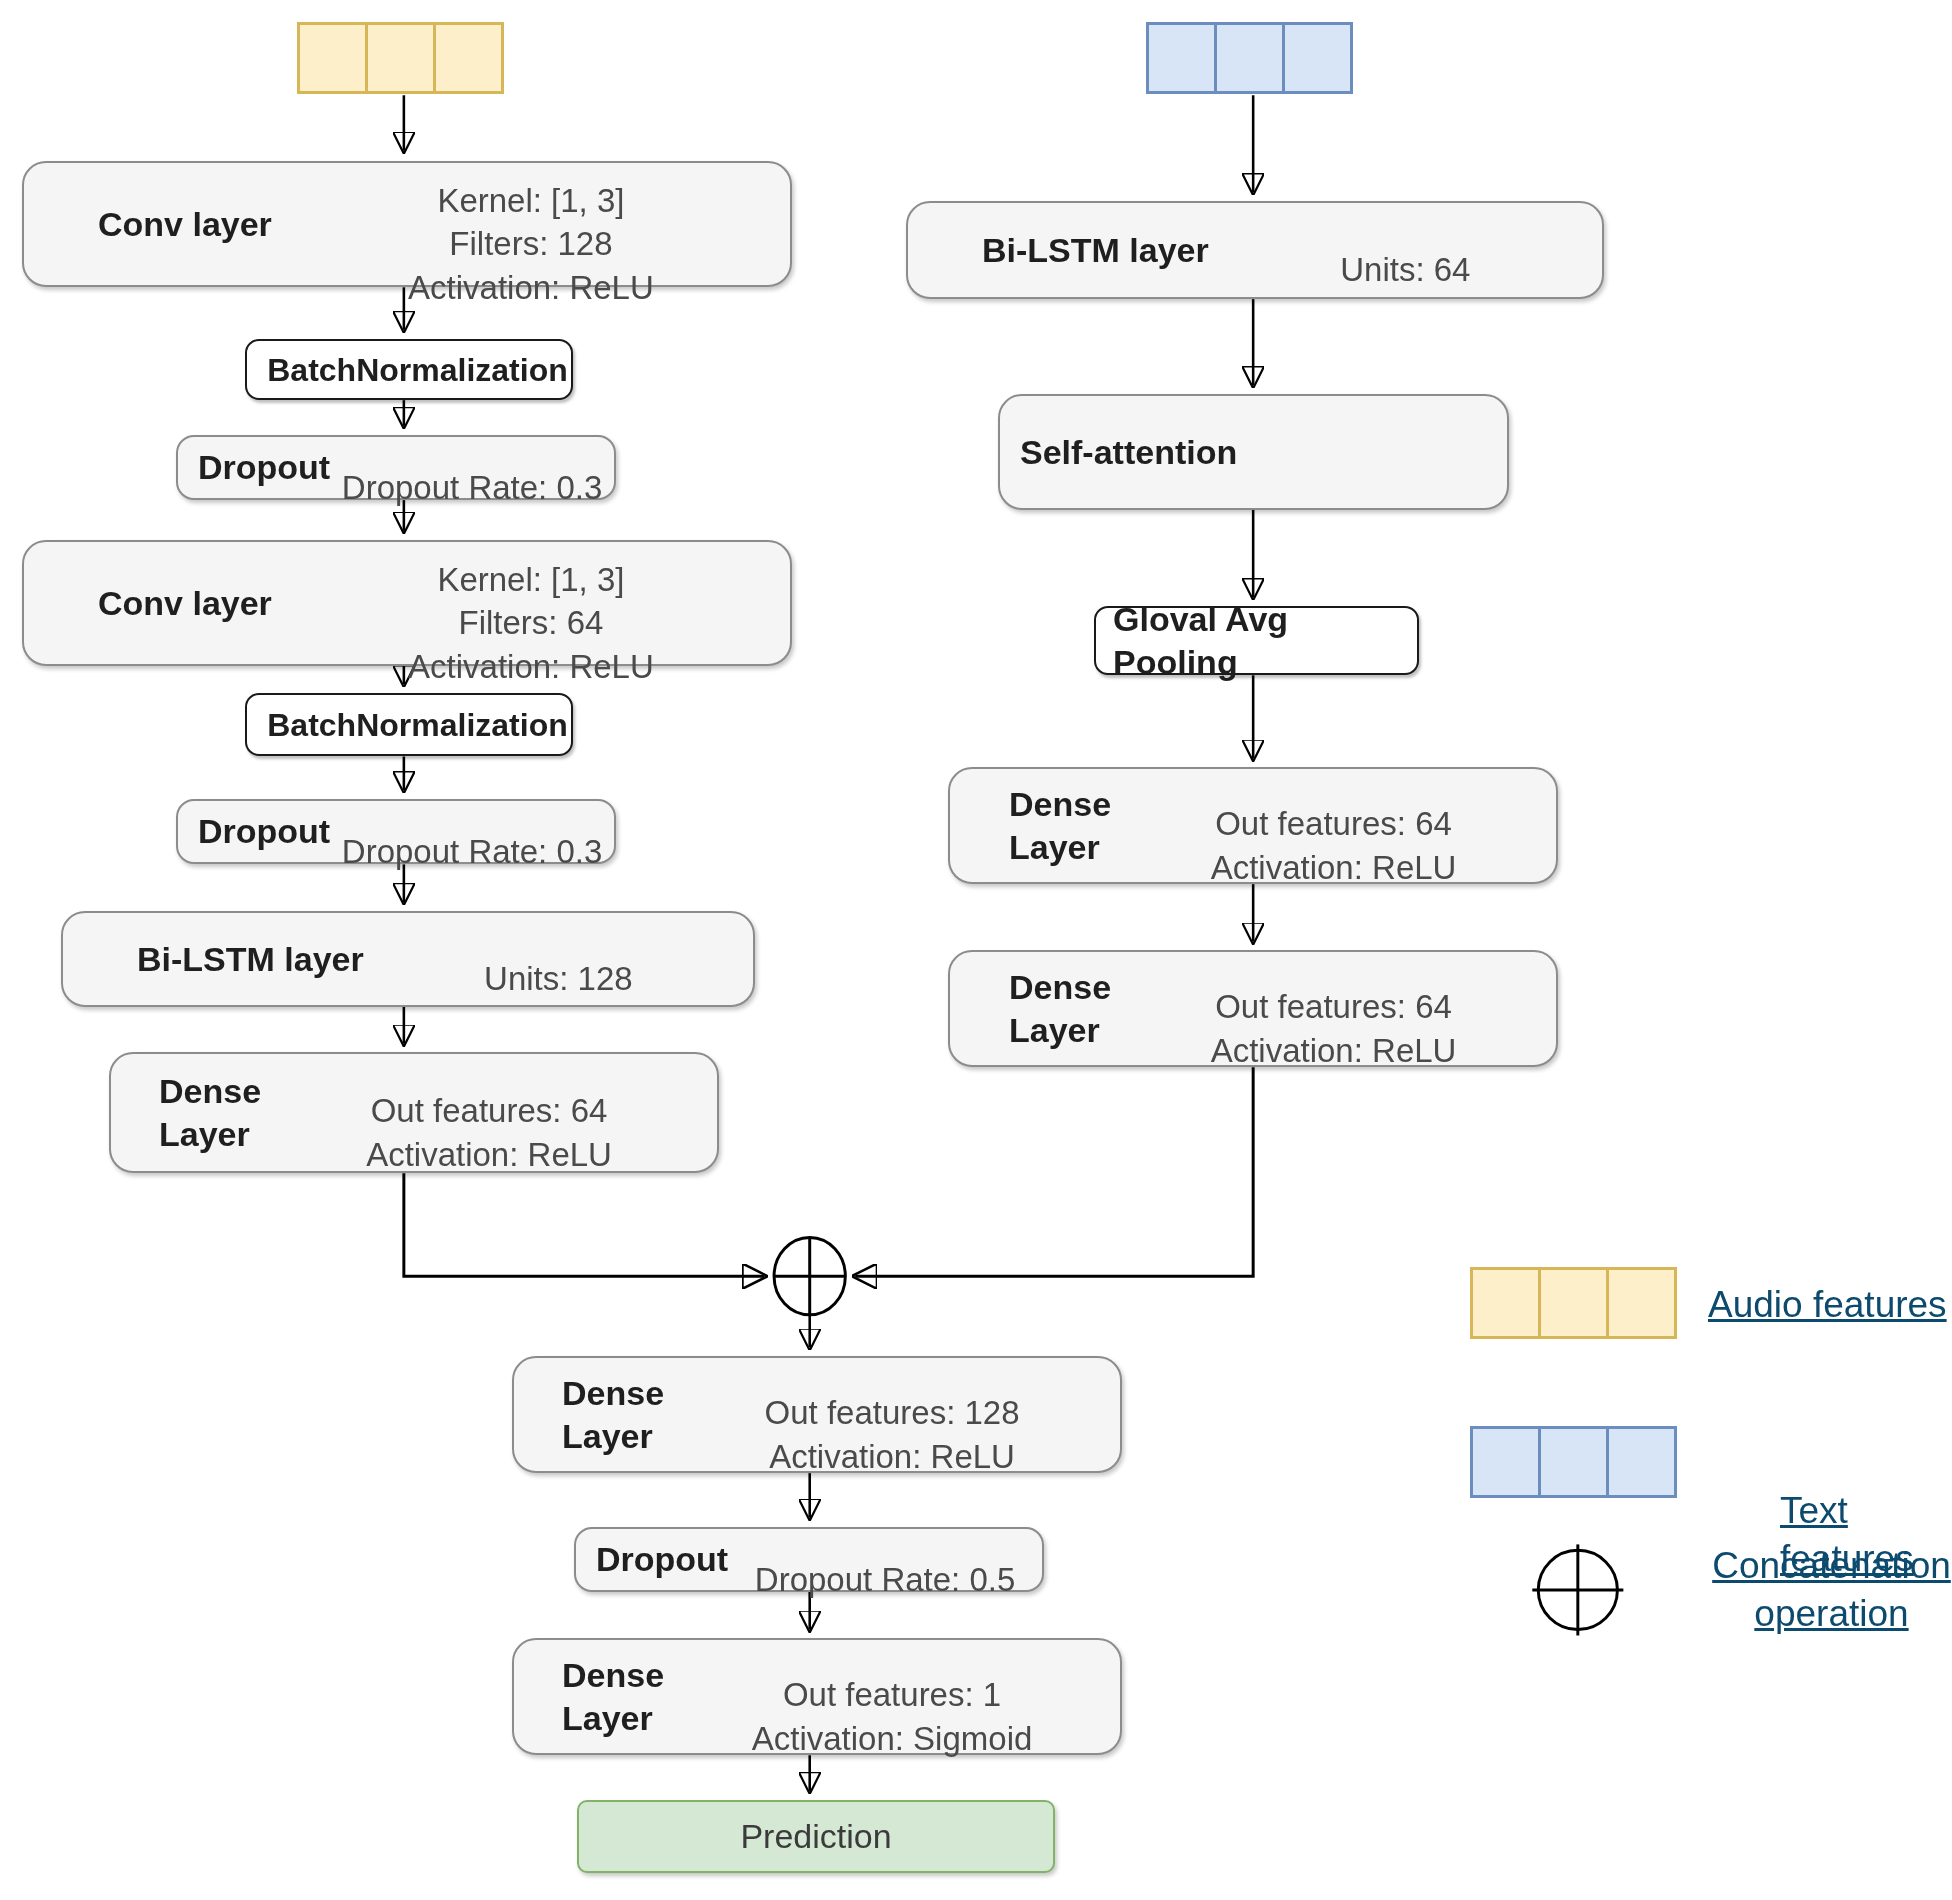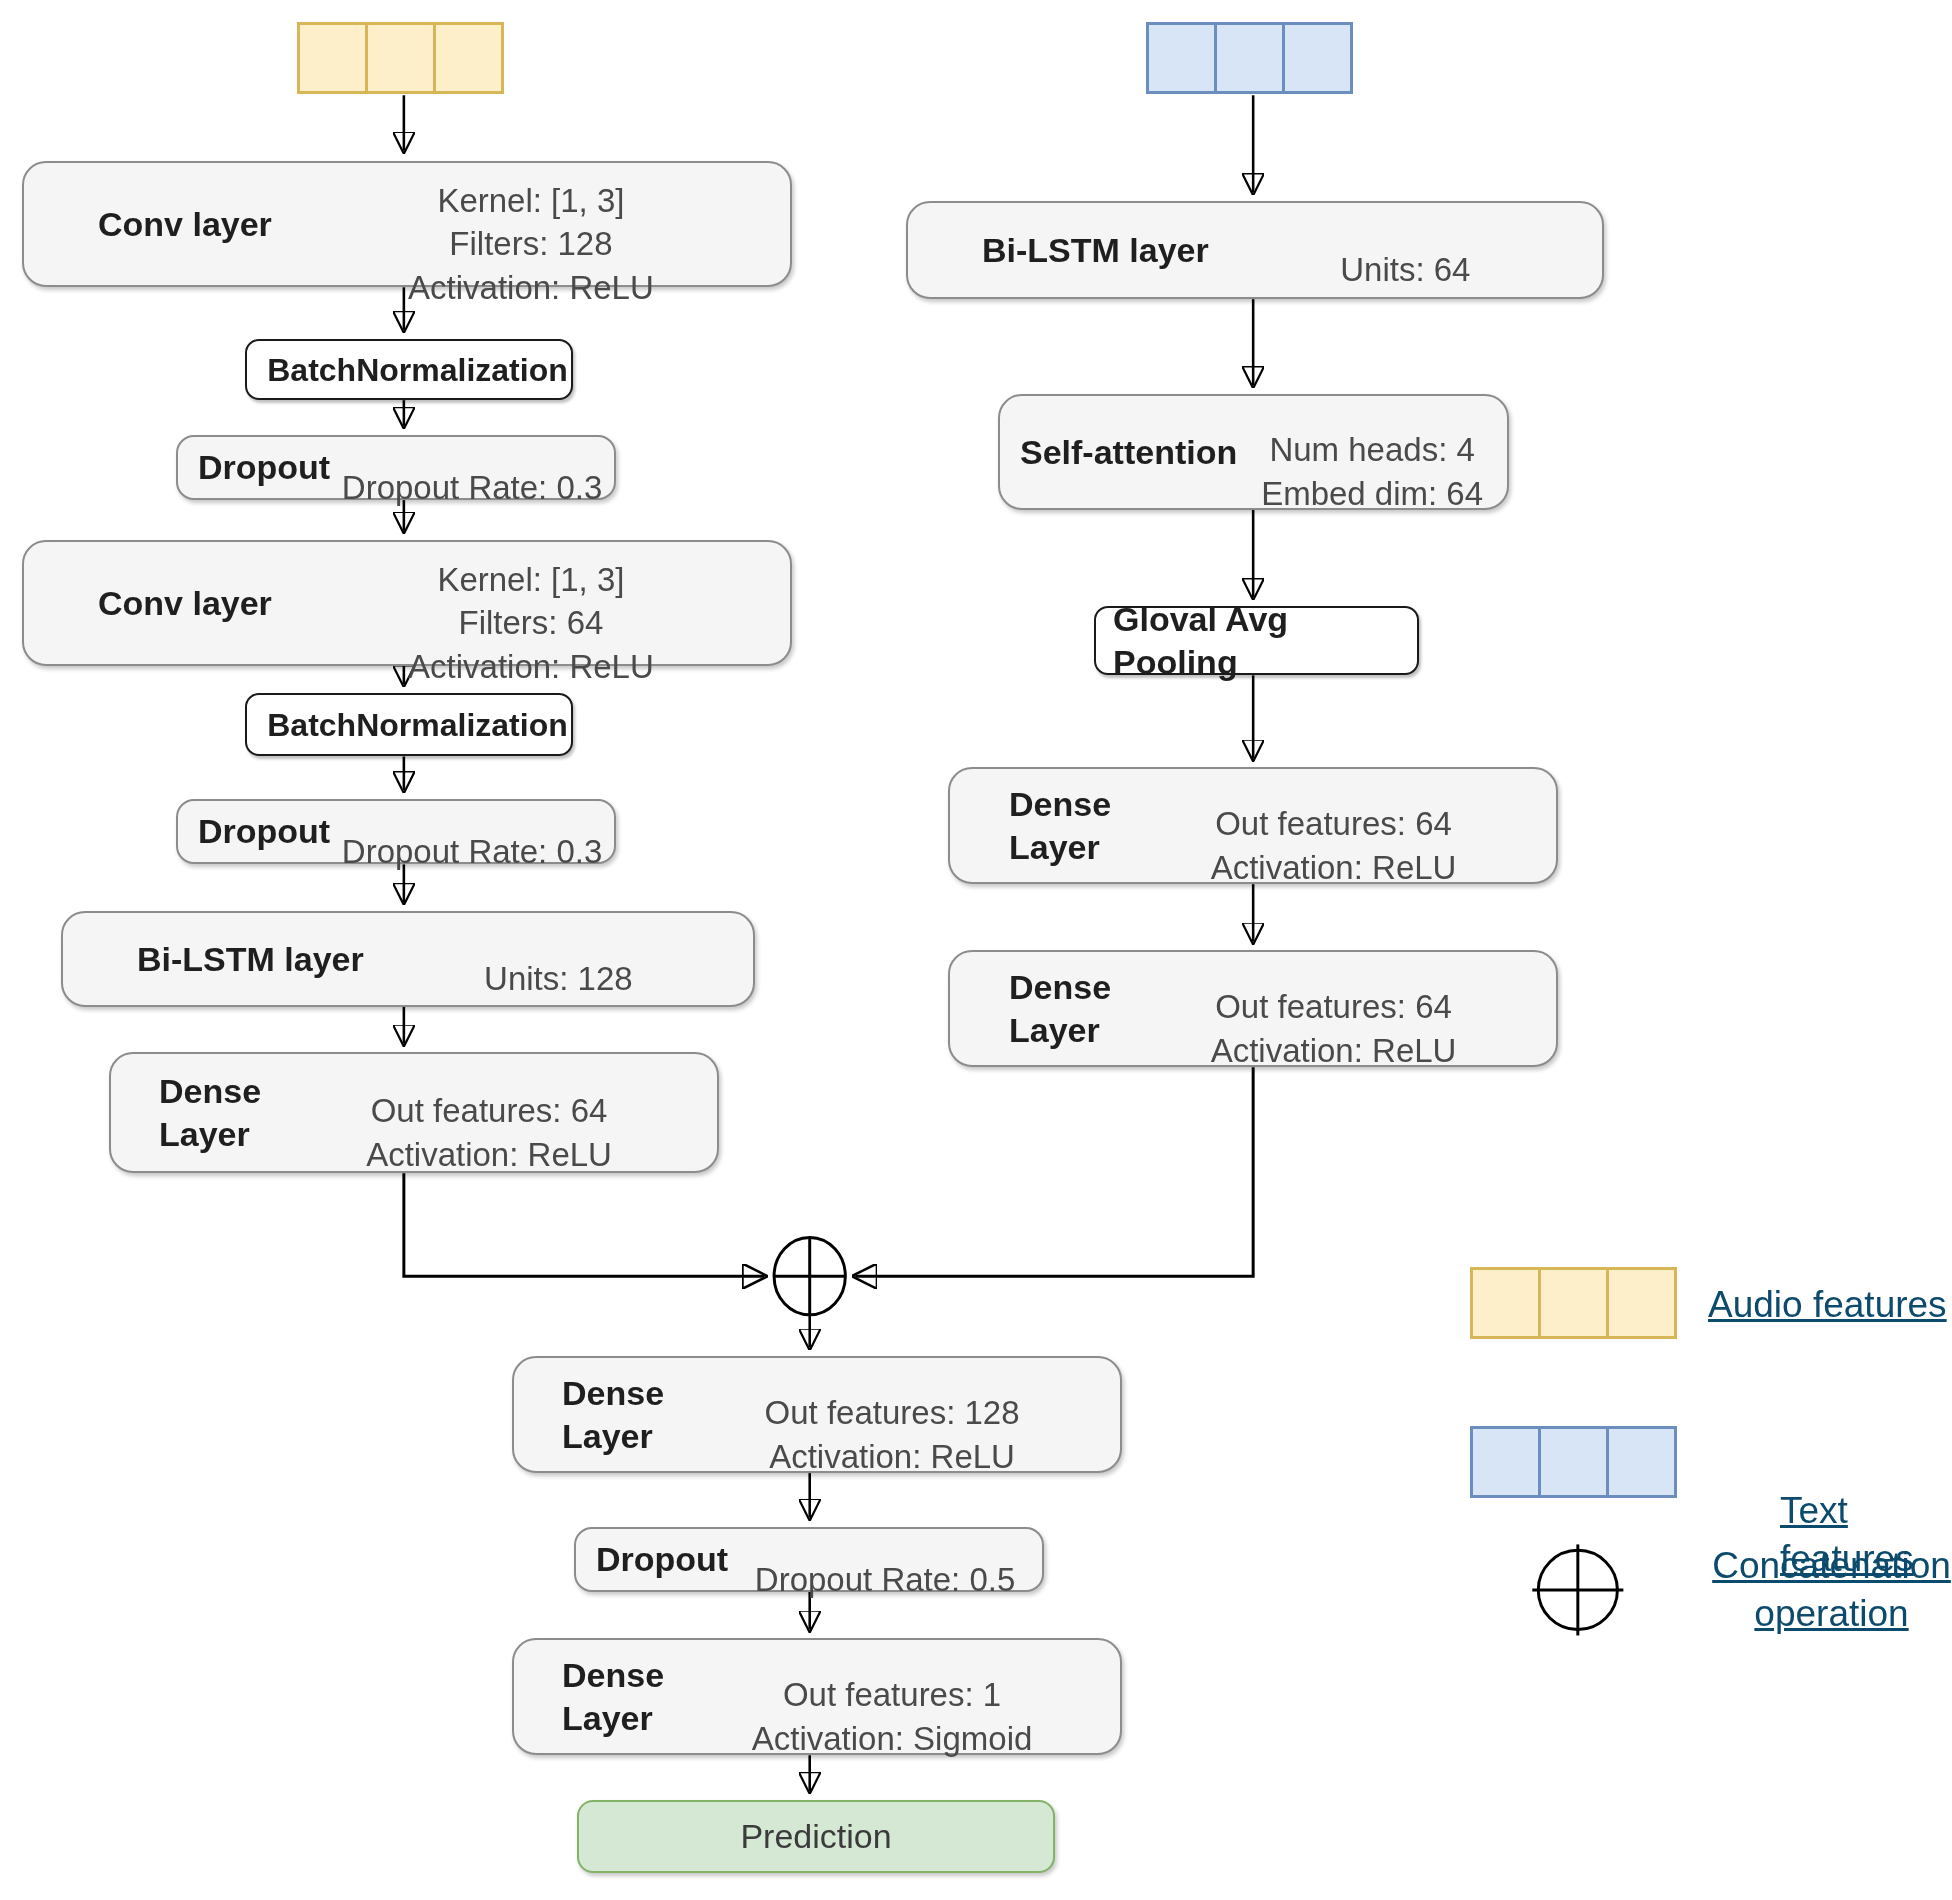--- a/index.html
+++ b/index.html
@@ -21,21 +21,21 @@
   }
   .node .lbl{font-weight:700;font-size:34px;line-height:1.25;white-space:pre-line;color:#1f1f1f;}
   .node .params{flex:1;text-align:center;font-size:33px;line-height:1.32;color:#4a4a4a;white-space:pre-line;margin-top:40px;}
   .node.plain{
     background:#ffffff;border:2.5px solid #1a1a1a;border-radius:14px;
     justify-content:center;box-shadow:2px 3px 3px rgba(0,0,0,0.25);padding-left:17px;
   }
   .node.plain .lbl{font-size:32px;}
   .node.small{border-radius:18px;}
   .node.green{
-    background:#D5E8D4;border:2.5px solid #82B366;border-radius:16px;justify-content:center;
+    background:#D5E8D4;border:2.5px solid #82B366;border-radius:10px;justify-content:center;
   }
   .node.green .lbl{font-weight:400;color:#3b3b3b;}
 
   
   .pad75 .lbl{padding-left:74px;}
   .pad60 .lbl{padding-left:59px;}
   .pad48 .lbl{padding-left:48px;}
   .pad38 .lbl{padding-left:20px;}
 
   
@@ -142,21 +142,20 @@
     <div class="params"><span>Out features: 64</span><br><span>Activation: ReLU</span></div>
   </div>
 
   <div class="node pad75" style="left:906px;top:201px;width:698px;height:98px;">
     <div class="lbl">Bi-LSTM layer</div>
     <div class="params">Units: 64</div>
   </div>
 
   <div class="node pad38" style="left:998px;top:394px;width:511px;height:116px;align-items:center;">
     <div class="lbl">Self-attention</div>
-    <div class="params"><span>Num heads: 4</span><br><span>Embed dim: 64</span></div>
   </div>
 
   <div class="node plain" style="left:1094px;top:606px;width:325px;height:69px;">
     <div class="lbl" style="font-size:34px;">Gloval Avg Pooling</div>
   </div>
 
   <div class="node pad60" style="left:948px;top:767px;width:610px;height:117px;">
     <div class="lbl">Dense
 Layer</div>
     <div class="params"><span>Out features: 64</span><br><span>Activation: ReLU</span></div>

